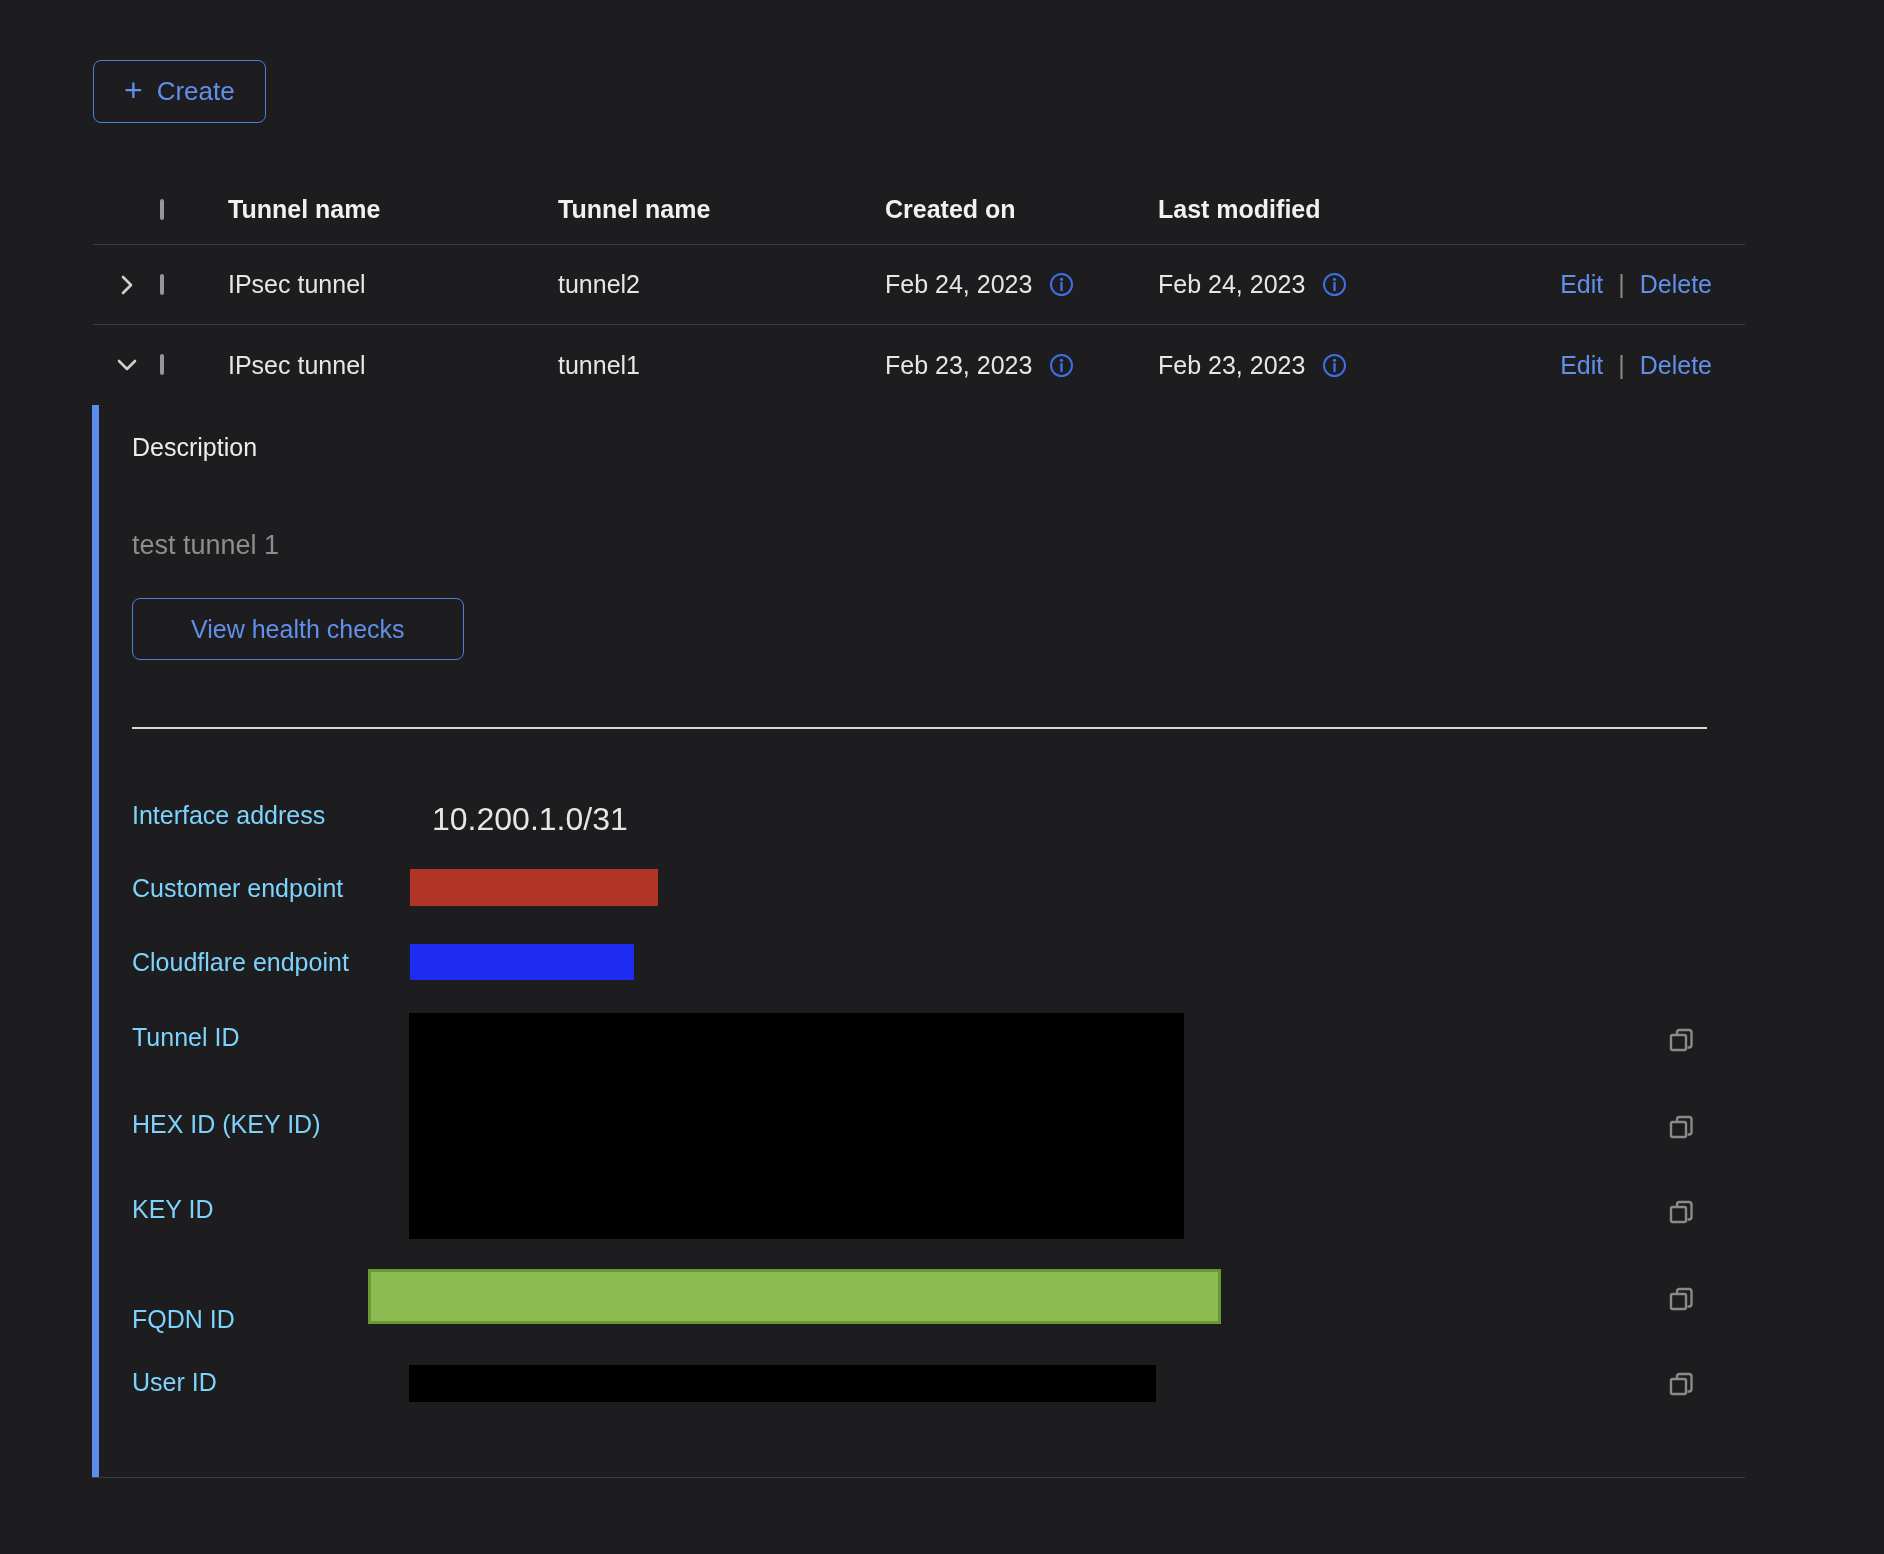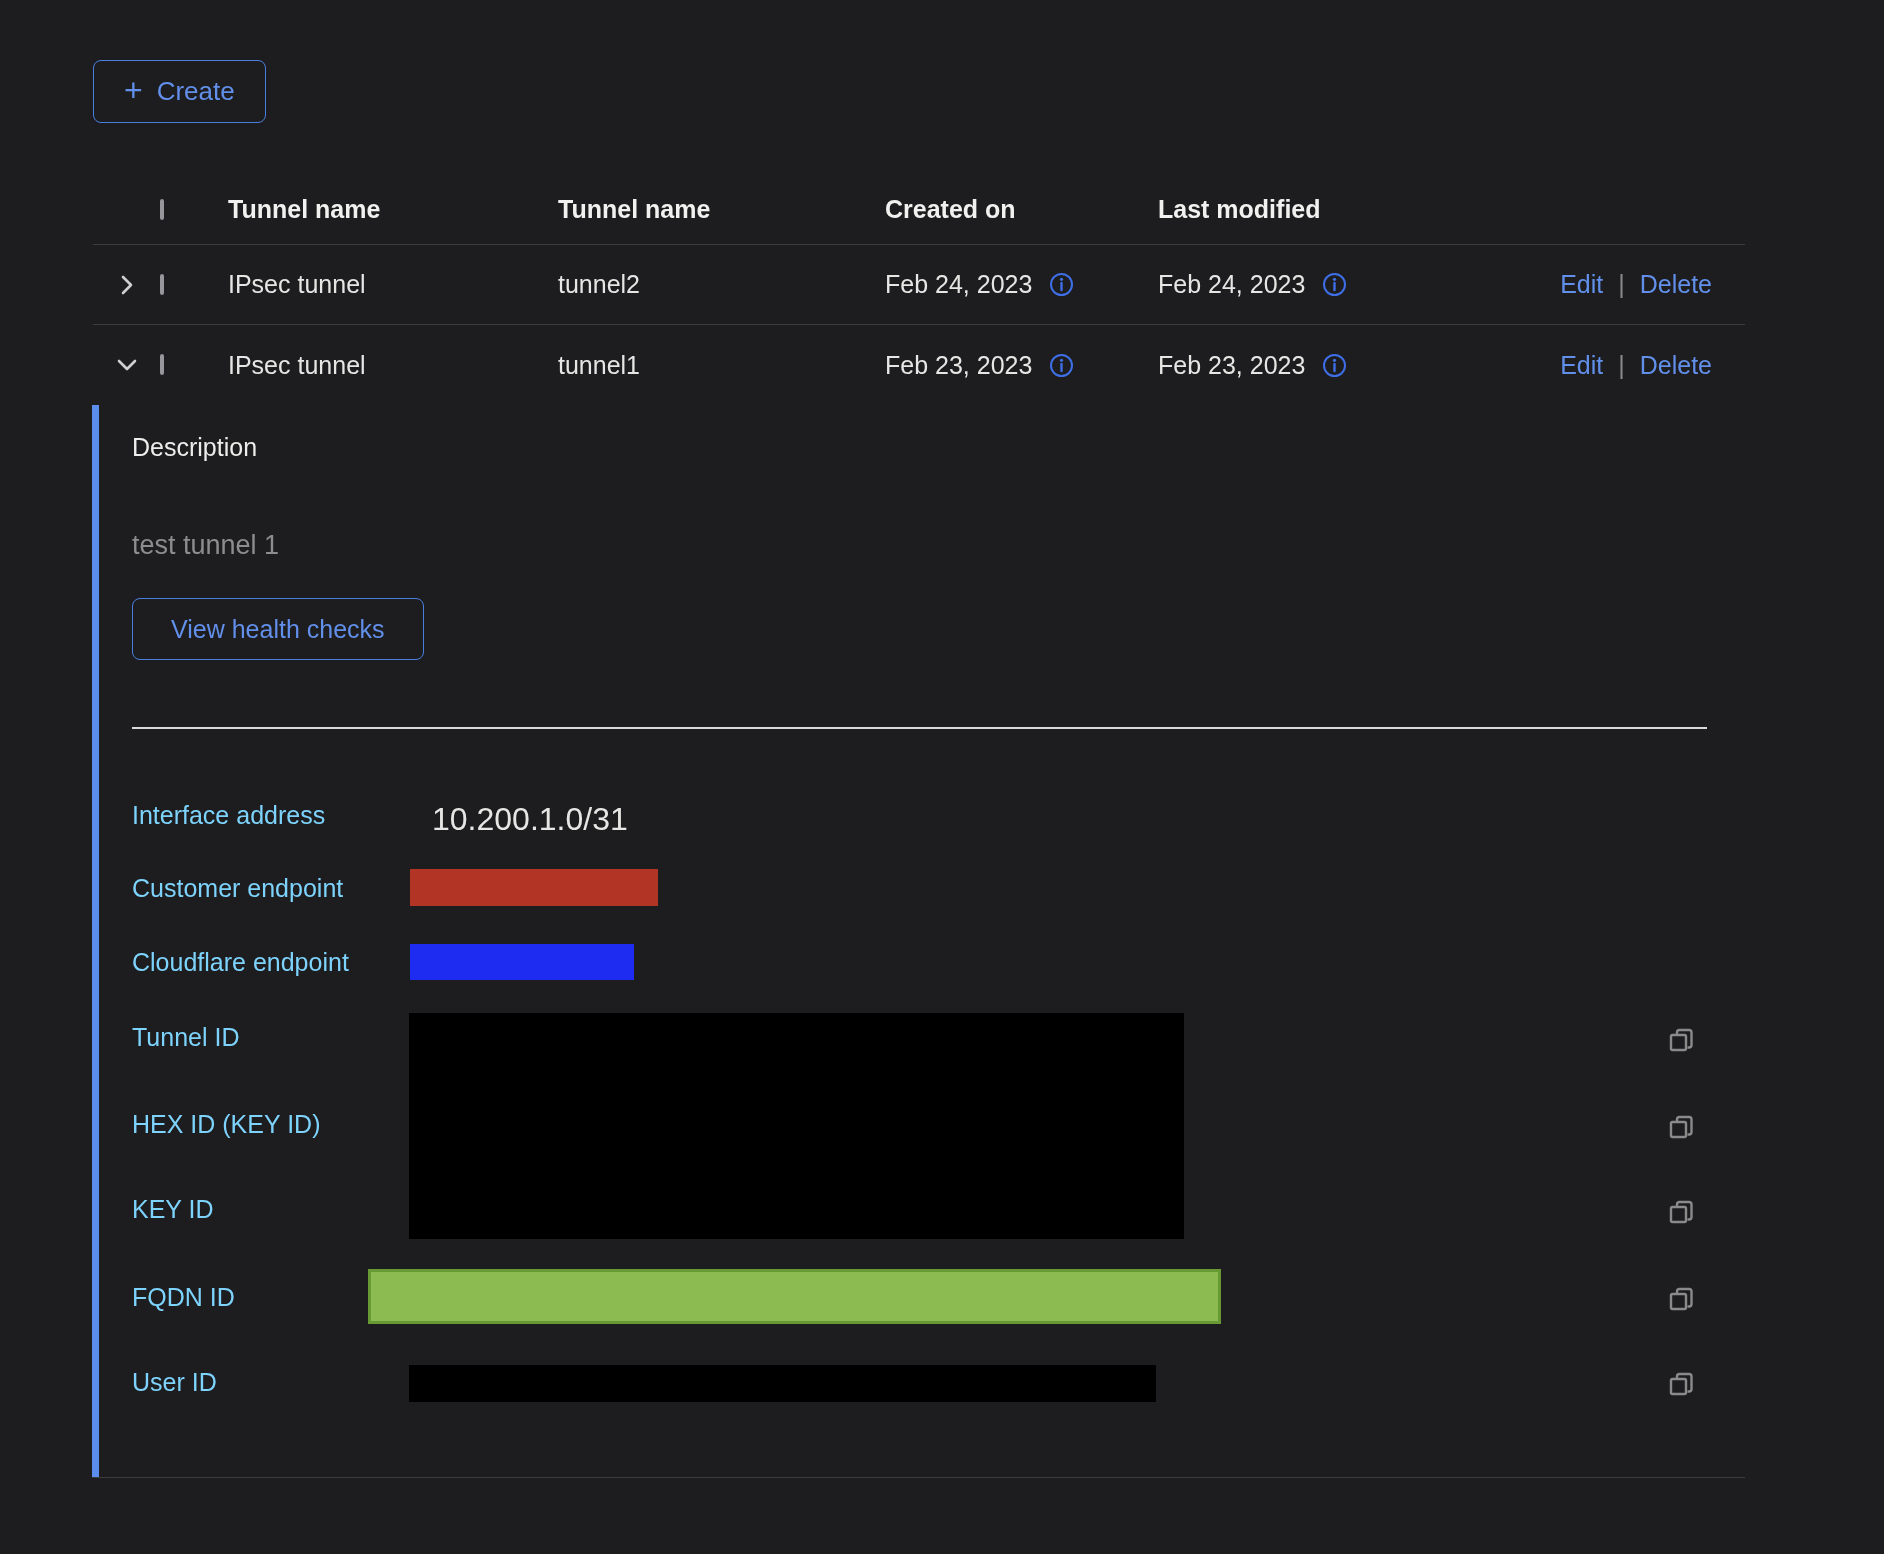--- a/index.html
+++ b/index.html
@@ -53,21 +53,21 @@
     width: 1653px; height: 1073px;
     border-bottom: 1px solid #3c3c3c;
   }
   .accent-bar { position: absolute; left: 0; top: 0; width: 7px; height: 100%; background: #5b8def; }
 
   .desc-label    { position: absolute; left: 40px; top: 28px;  font-size: 25px; color: #ededeb; }
   .desc-value    { position: absolute; left: 40px; top: 125px; font-size: 27px; color: #8d8d8d; }
 
   .health-btn {
     position: absolute; left: 40px; top: 193px;
-    height: 62px; padding: 0 38px;
+    height: 62px; padding: 0 58px;
     background: transparent; border: 1.5px solid #4a7fe0; border-radius: 8px;
     color: #618fea; font-size: 25px; cursor: pointer;
     font-family: "Liberation Sans", sans-serif;
   }
 
   .divider { position: absolute; left: 40px; top: 322px; width: 1575px; height: 0; border-top: 2px solid #d9d9d9; }
 
   .f-label { position: absolute; left: 40px; font-size: 25px; color: #7dd3fc; white-space: nowrap; }
   .f-value { position: absolute; left: 340px; font-size: 32px; color: #e6e6e4; }
 
@@ -179,21 +179,21 @@
   <div class="redact redact-customer"></div>
 
   <div class="f-label" style="top:543px">Cloudflare endpoint</div>
   <div class="redact redact-cloudflare"></div>
 
   <div class="f-label" style="top:618px">Tunnel ID</div>
   <div class="f-label" style="top:705px">HEX ID (KEY ID)</div>
   <div class="f-label" style="top:790px">KEY ID</div>
   <div class="redact redact-ids"></div>
 
-  <div class="f-label" style="top:878px">FQDN ID</div>
+  <div class="f-label" style="top:900px">FQDN ID</div>
   <div class="redact redact-fqdn"></div>
 
   <div class="f-label" style="top:963px">User ID</div>
   <div class="redact redact-user"></div>
 
   <button class="copy-btn" style="top:616px">
     <svg width="36" height="36" viewBox="0 0 36 36">
       <rect x="7" y="14" width="15" height="15" rx="1.5" fill="none" stroke="#8a8a8a" stroke-width="2.4"></rect>
       <path d="M13 13 V11.5 a2.5 2.5 0 0 1 2.5 -2.5 H25 a2.5 2.5 0 0 1 2.5 2.5 V24 a2.5 2.5 0 0 1 -2.5 2.5 h-1.5" fill="none" stroke="#8a8a8a" stroke-width="2.4"></path>
     </svg>

